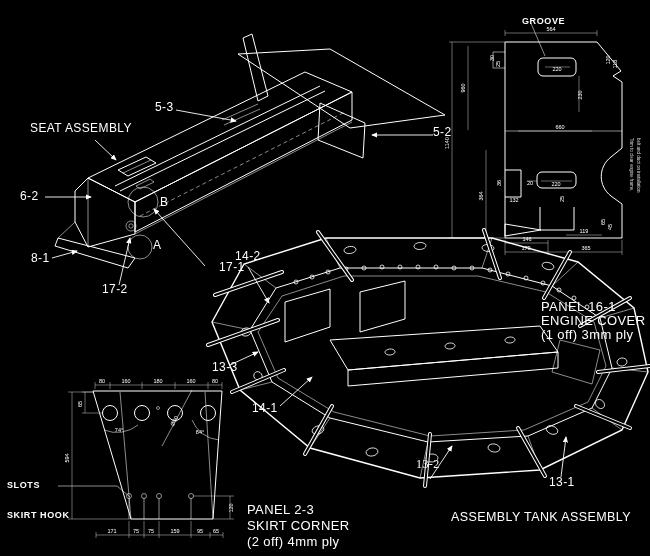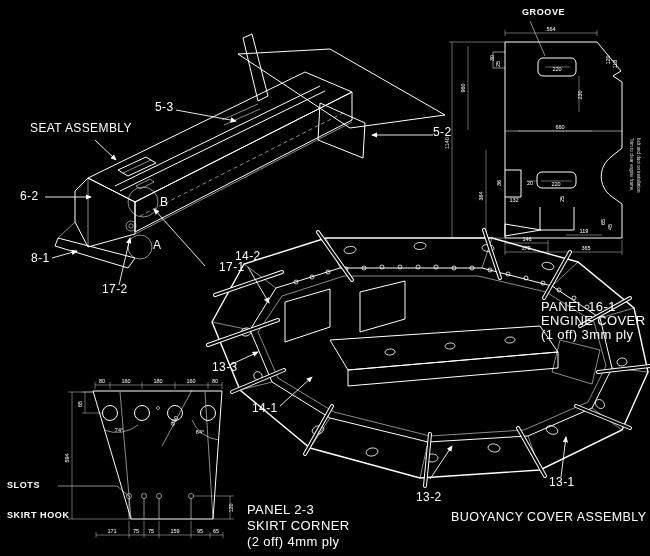--- a/index.html
+++ b/index.html
@@ -254,42 +254,42 @@
     </g>
 
     <path class="lead" marker-end="url(#ah)" d="M248,267 L269,303"></path>
     <path class="lead" marker-end="url(#ah)" d="M230,365 L258,352"></path>
     <path class="lead" marker-end="url(#ah)" d="M280,406 L312,377"></path>
     <path class="lead" marker-end="url(#ah)" d="M430,479 L452,446"></path>
     <path class="lead" marker-end="url(#ah)" d="M561,477 L566,437"></path>
   </g>
 </svg>
 
-<span class="lbl fs9" style="left:510px;top:8px;padding-left:12px;">GROOVE</span>
+<span class="lbl fs9" style="left:510px;top:17px;padding-left:12px;">GROOVE</span>
 <span class="lbl fs12" style="left:30px;top:122px;">SEAT ASSEMBLY</span>
 <span class="lbl fs12" style="left:155px;top:101px;">5-3</span>
 <span class="lbl fs12" style="left:433px;top:126px;">5-2</span>
 <span class="lbl fs12" style="left:20px;top:190px;">6-2</span>
 <span class="lbl fs12" style="left:31px;top:252px;">8-1</span>
 <span class="lbl fs12" style="left:199px;top:261px;margin-left:20px;">17-1</span>
 <span class="lbl fs12" style="left:102px;top:283px;">17-2</span>
 <span class="lbl fs12" style="left:160px;top:196px;">B</span>
 <span class="lbl fs12" style="left:153px;top:239px;">A</span>
 <span class="lbl fs12" style="left:235px;top:250px;">14-2</span>
 <span class="lbl fs12" style="left:212px;top:361px;">13-3</span>
 <span class="lbl fs12" style="left:252px;top:402px;">14-1</span>
-<span class="lbl fs12" style="left:416px;top:491px;">13-2</span>
+<span class="lbl fs12" style="left:416px;top:458px;font-family:Liberation Serif, serif;">13-2</span>
 <span class="lbl fs12" style="left:549px;top:476px;">13-1</span>
 
 <span class="lbl fs13" style="left:541px;top:260px;">PANEL 16-1</span>
 <span class="lbl fs13" style="left:541px;top:274px;">ENGINE COVER</span>
 <span class="lbl fs13" style="left:541px;top:288px;">(1 off) 3mm ply</span>
 
 <span class="lbl fs13" style="left:247px;top:463px;">PANEL 2-3</span>
 <span class="lbl fs13" style="left:247px;top:479px;">SKIRT CORNER</span>
 <span class="lbl fs13" style="left:247px;top:495px;">(2 off) 4mm ply</span>
 
 <span class="lbl fs9" style="left:7px;top:471px;margin-top:40px;">SKIRT HOOK</span>
 <span class="lbl fs9" style="left:7px;top:481px;">SLOTS</span>
 
-<span class="lbl" style="left:451px;top:511px;font-size:12.5px;">BUOYANCY COVER ASSEMBLY</span>
+<span class="lbl" style="left:451px;top:511px;font-size:12.5px;">ASSEMBLY TANK ASSEMBLY</span>
 
 </div>
 
 </body></html>

